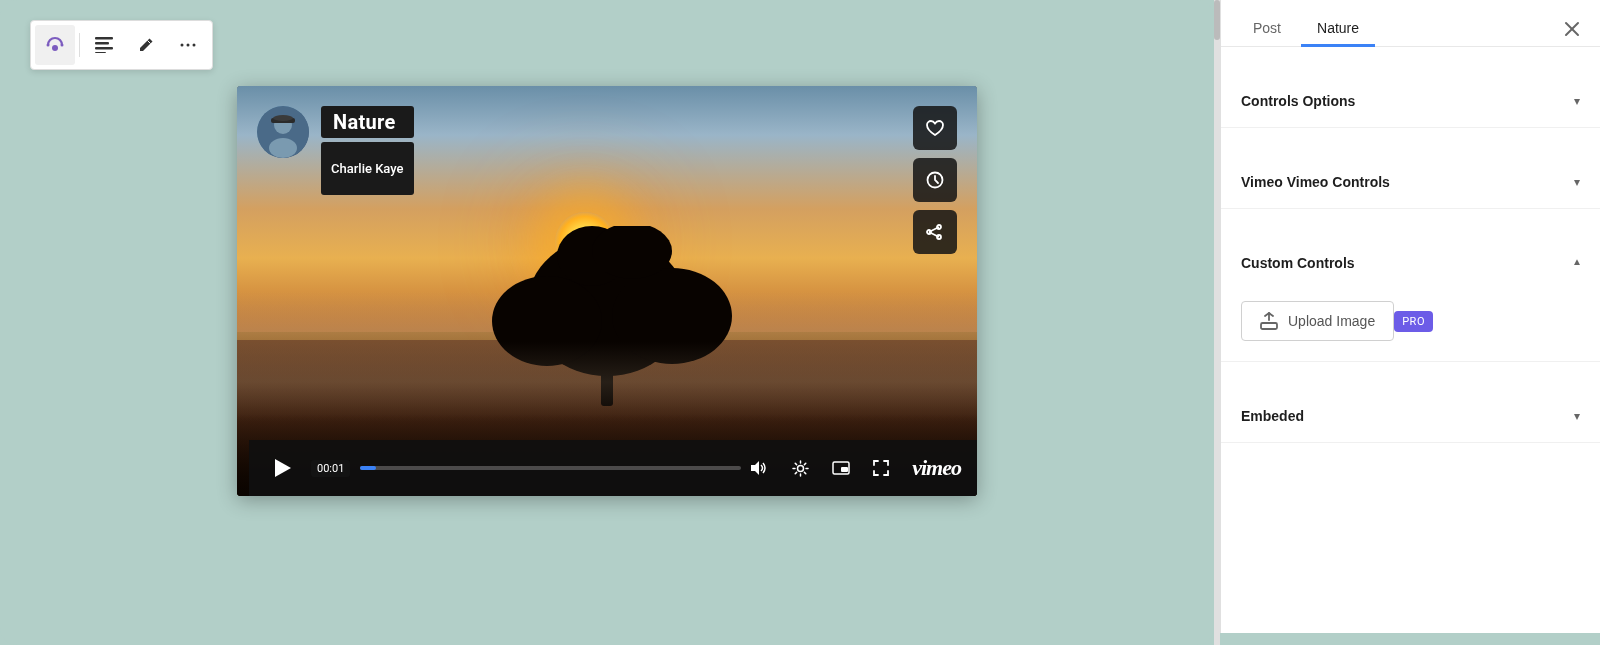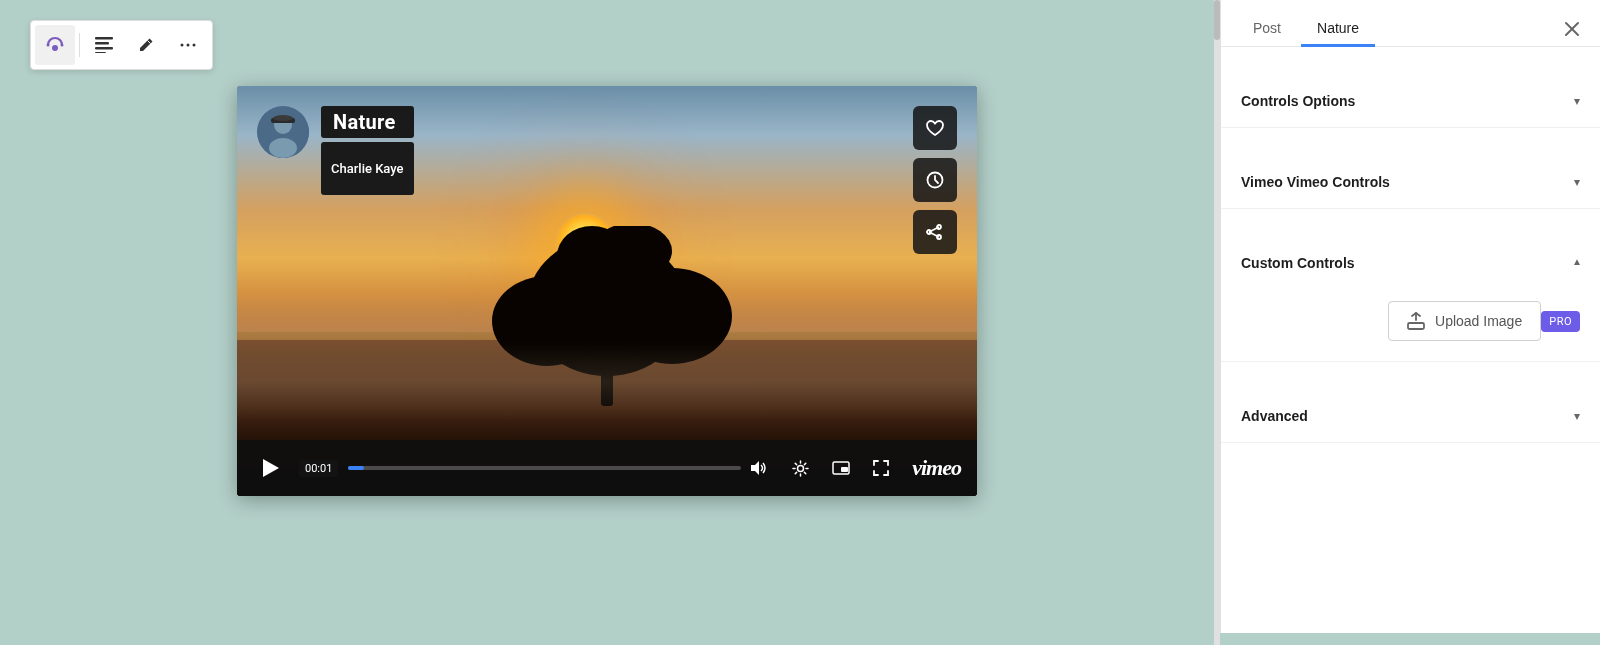--- a/index.html
+++ b/index.html
@@ -195,21 +195,21 @@
       align-items: center;
       justify-content: center;
       cursor: pointer;
       font-size: 18px;
     }
 
     
     .video-controls {
       position: absolute;
       bottom: 0;
-      left: 0; right: 0;
+      left: 12px; right: 0;
       background: rgba(15, 15, 15, 0.9);
       padding: 10px 16px;
       display: flex;
       align-items: center;
       gap: 10px;
     }
 
     .play-btn {
       width: 36px;
       height: 36px;
@@ -398,21 +398,21 @@
       cursor: pointer;
       color: #555;
       font-size: 14px;
       font-weight: 500;
       width: auto;
     }
 
     .upload-area {
       display: flex;
       align-items: center;
-      justify-content: flex-end;
+      justify-content: flex-start;
     }
 
     .pro-badge {
       background: #6c5ce7;
       color: #fff;
       font-size: 11px;
       font-weight: 400;
       padding: 4px 8px;
       border-radius: 4px;
       letter-spacing: 0.5px;
@@ -635,18 +635,18 @@
           </svg>
           <span>Upload Image</span>
         </button>
         <span class="pro-badge">PRO</span>
       </div>
     </div>
   </div>
 
   <div class="accordion-section">
     <button class="accordion-header">
-      <span class="accordion-title">Advanced</span>
+      <span class="accordion-title">Embeded</span>
       <span class="chevron-icon">▾</span>
     </button>
   </div>
 
 </div>
 
 </body></html>

